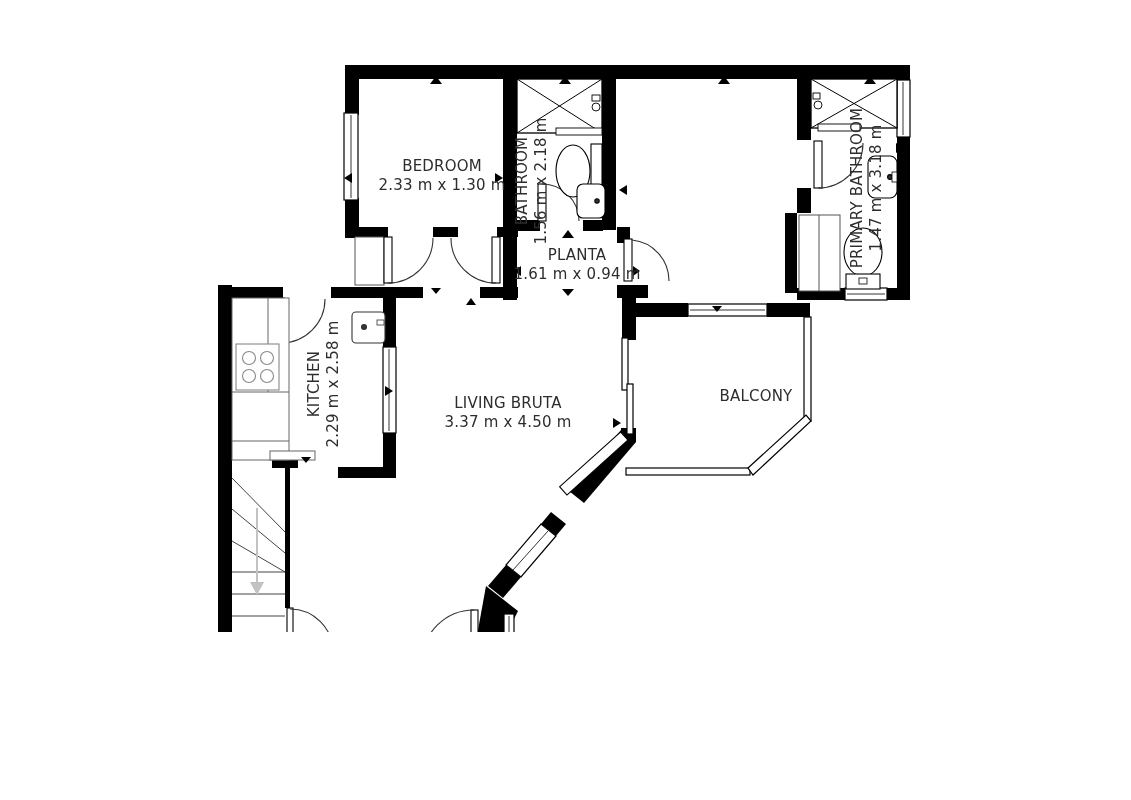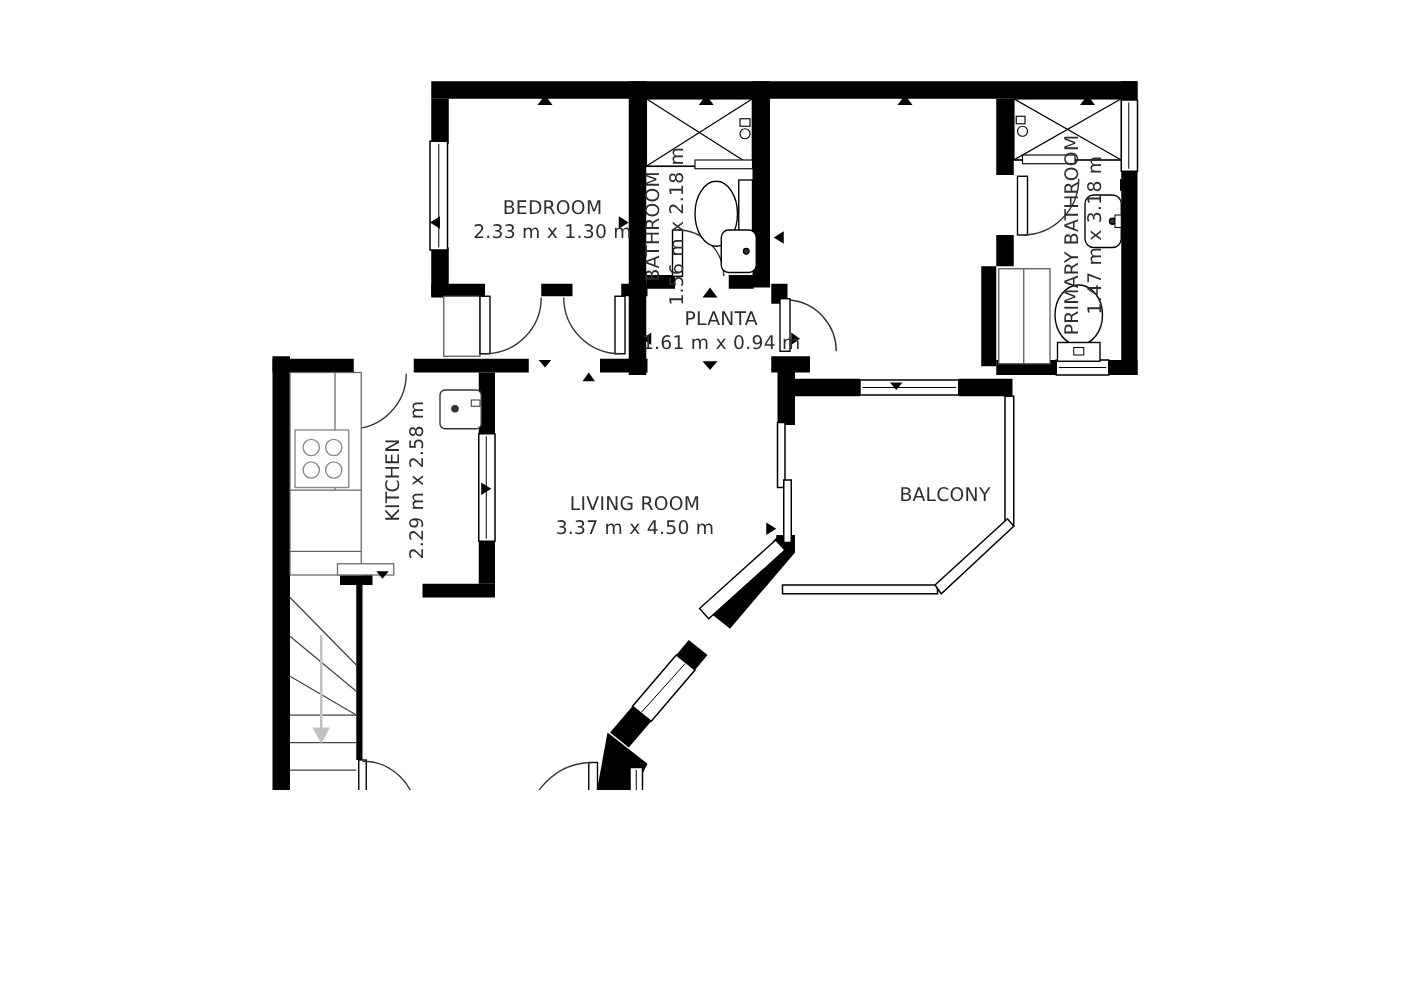--- a/index.html
+++ b/index.html
@@ -237,21 +237,21 @@
   </div>
   <div class="room-label" style="left:577px;top:265px">
     <div>PLANTA</div>
     <div>1.61 m x 0.94 m</div>
   </div>
   <div class="room-label vert" style="left:324px;top:384px">
     <div>KITCHEN</div>
     <div>2.29 m x 2.58 m</div>
   </div>
   <div class="room-label" style="left:508px;top:413px">
-    <div>LIVING ROOM</div>
+    <div>LIVING BRUTA</div>
     <div>3.37 m x 4.50 m</div>
   </div>
   <div class="room-label" style="left:756px;top:396px">
     <div>BALCONY</div>
   </div>
 
 
   <div class="brand">
     <svg width="37" height="37" viewBox="0 0 36 36">
       <path fill="#3e3f40" fill-rule="evenodd" d="M4,7 L15,3.5 L18,7.5 L21,3.5 L32,7 L32,29 L21,32.5 L18,28.5 L15,32.5 L4,29 Z

